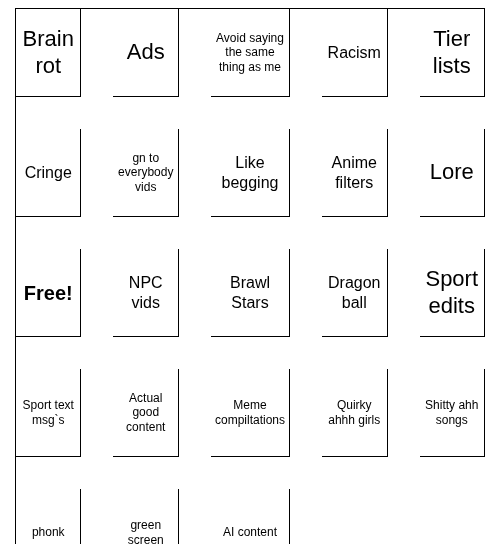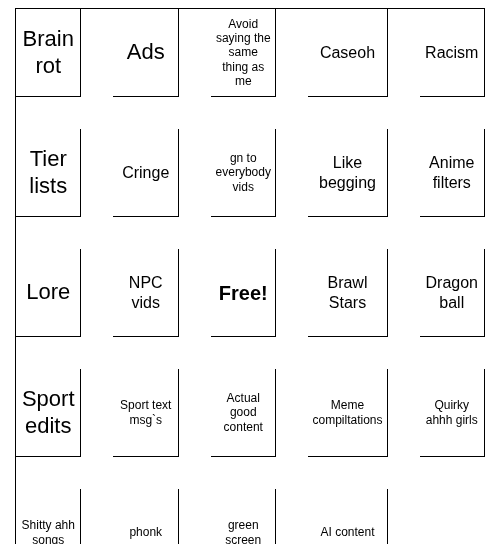--- a/index.html
+++ b/index.html
@@ -81,30 +81,29 @@
     <div class="bingo-header-cell">B</div>
     <div class="bingo-header-cell">I</div>
     <div class="bingo-header-cell">N</div>
     <div class="bingo-header-cell">G</div>
     <div class="bingo-header-cell">O</div>
   </div>
   <div class="bingo-grid" id="grid">
   <div class="bingo-cell large-text">Brain rot</div>
       <div class="bingo-cell large-text">Ads</div>
       <div class="bingo-cell small-text">Avoid saying the same thing as me</div>
-      <div class="bingo-cell medium-text">Caseoh</div>
       <div class="bingo-cell medium-text">Racism</div>
       <div class="bingo-cell large-text">Tier lists</div>
       <div class="bingo-cell medium-text">Cringe</div>
       <div class="bingo-cell small-text">gn to everybody vids</div>
       <div class="bingo-cell medium-text">Like begging</div>
       <div class="bingo-cell medium-text">Anime filters</div>
       <div class="bingo-cell large-text">Lore</div>
+      <div class="bingo-cell free">Free!</div>
       <div class="bingo-cell medium-text">NPC vids</div>
-      <div class="bingo-cell free">Free!</div>
       <div class="bingo-cell medium-text">Brawl Stars</div>
       <div class="bingo-cell medium-text">Dragon ball</div>
       <div class="bingo-cell large-text">Sport edits</div>
       <div class="bingo-cell small-text">Sport text msg`s</div>
       <div class="bingo-cell small-text">Actual good content</div>
       <div class="bingo-cell small-text">Meme compiltations</div>
       <div class="bingo-cell small-text">Quirky ahhh girls</div>
       <div class="bingo-cell small-text">Shitty ahh songs</div>
       <div class="bingo-cell small-text">phonk</div>
       <div class="bingo-cell small-text">green screen</div>

